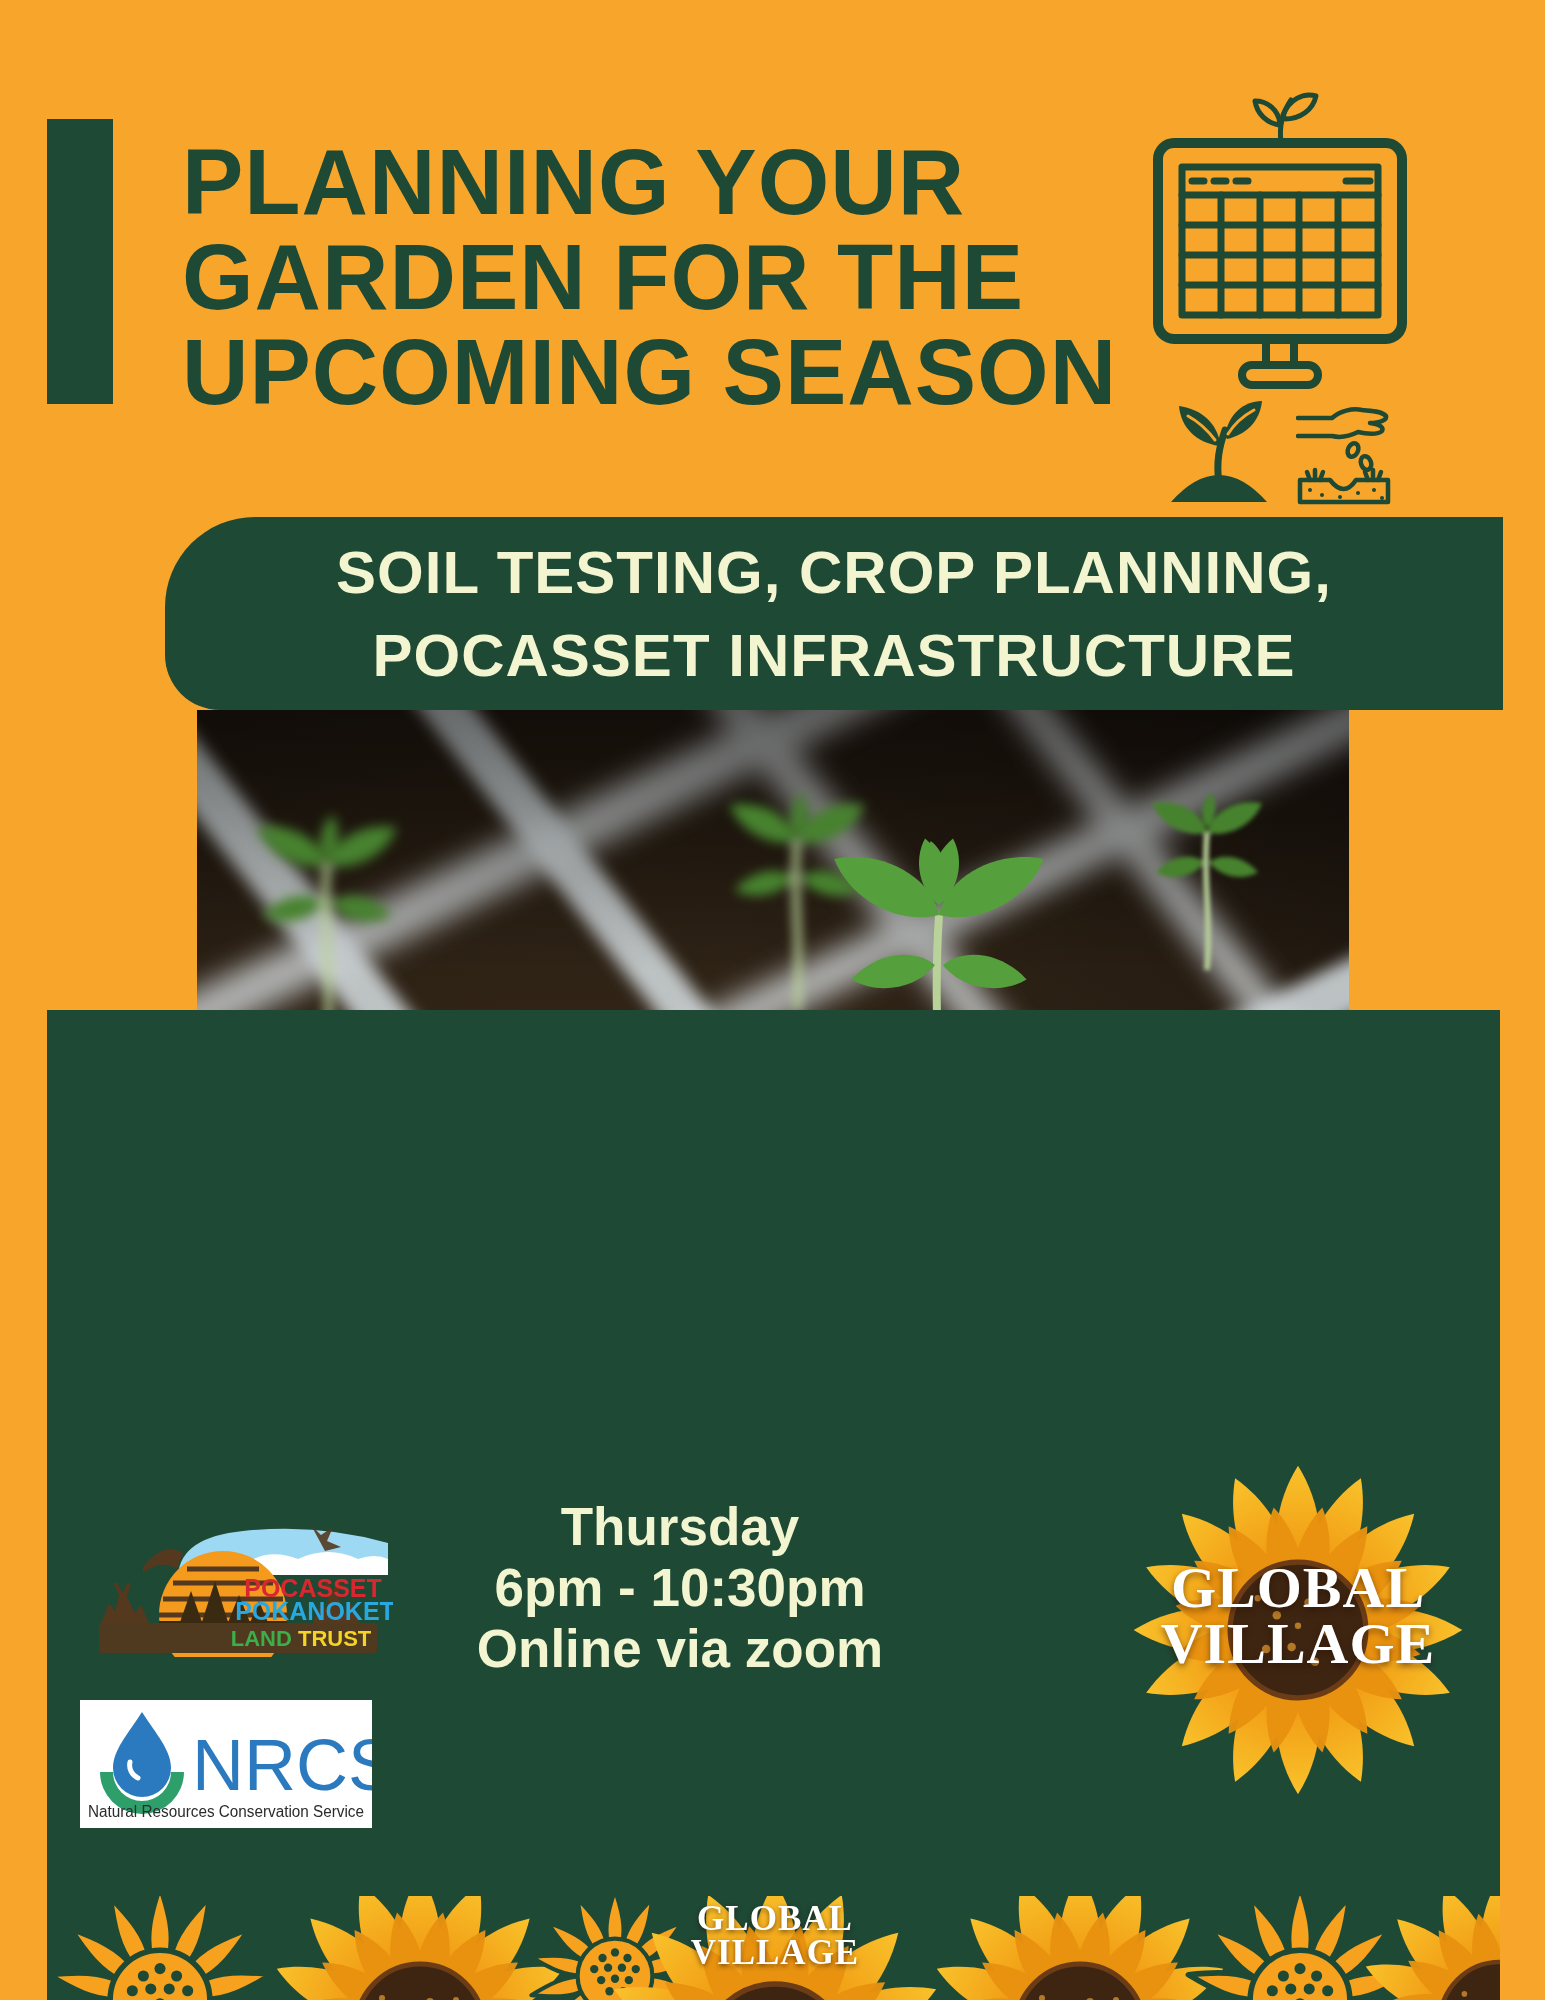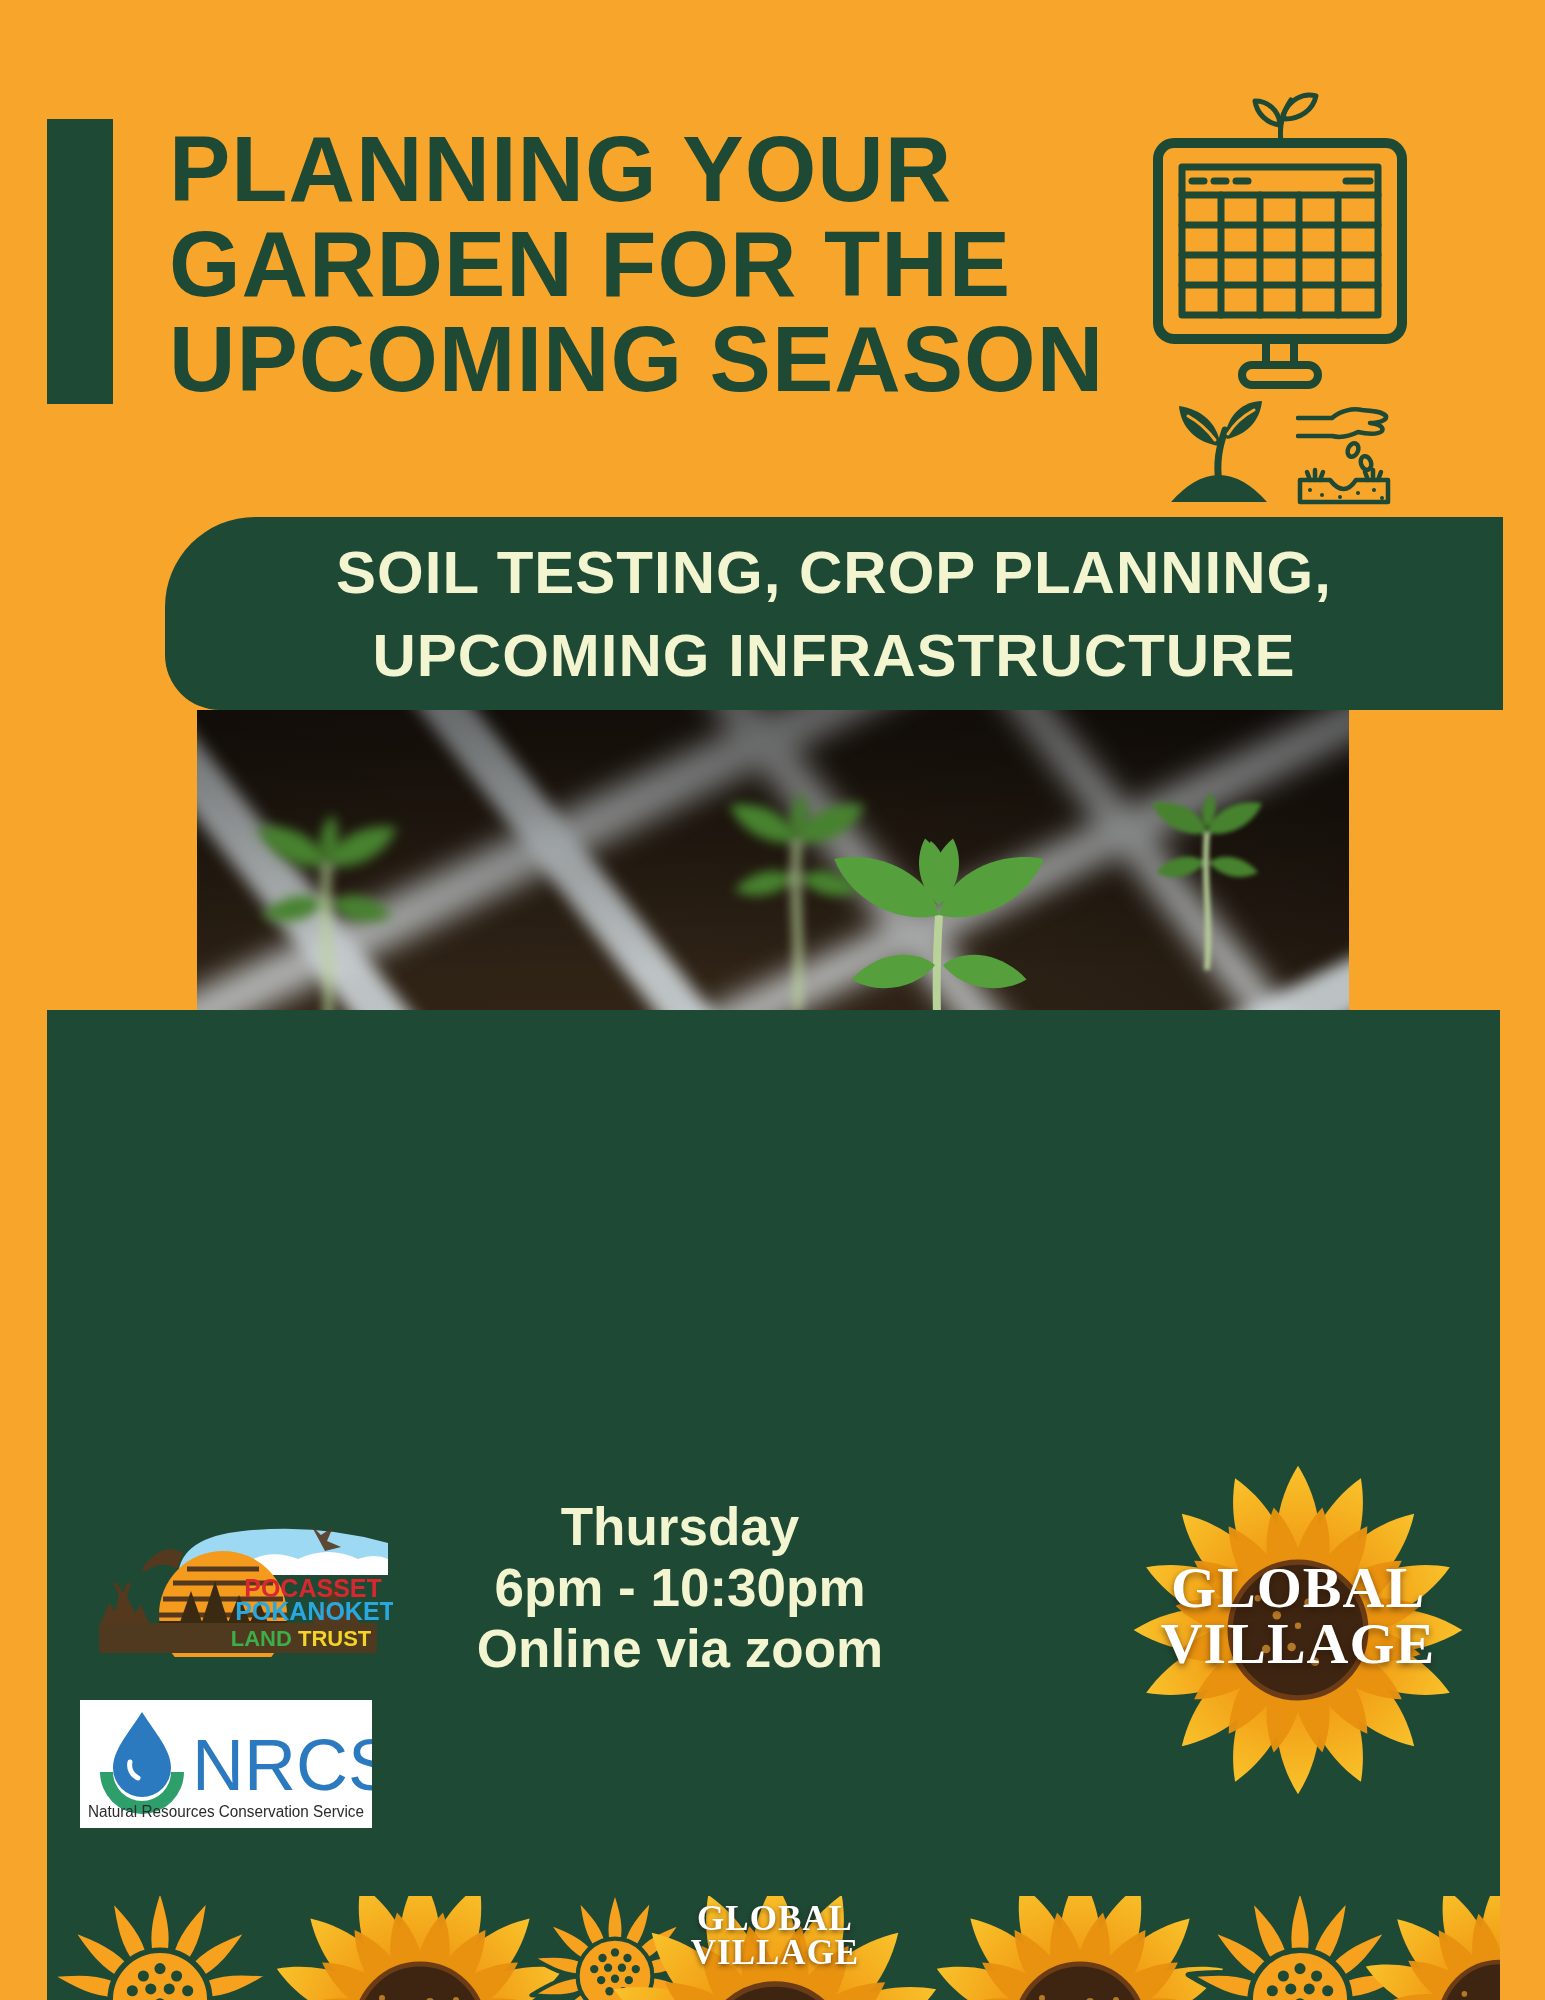--- a/index.html
+++ b/index.html
@@ -145,21 +145,21 @@
             <circle cx="0" cy="4" r="6"></circle>
           <circle cx="20" cy="6" r="6"></circle>
             <circle cx="-8" cy="22" r="6"></circle>
             <circle cx="12" cy="22" r="6"></circle>
         </g>
       </symbol>
     </defs>
   </svg>
 
   <div class="abs accent-bar"></div>
-  <h1 class="abs title" style="margin:4px">
+  <h1 class="abs title" style="margin:17px">
     <div>PLANNING YOUR</div>
     <div>GARDEN FOR THE</div>
     <div>UPCOMING SEASON</div>
   </h1>
 
   <div class="abs monitor-icon">
     <svg width="260" height="310" viewBox="0 0 260 310">
       <g stroke="#1E4935" fill="none" stroke-linecap="round" stroke-linejoin="round">
         <g stroke-width="5">
           <path d="M131,57 C129,42 132,28 141,15"></path>
@@ -217,21 +217,21 @@
           <circle cx="44" cy="99" r="2"></circle>
         <circle cx="62" cy="95" r="2"></circle>
           <circle cx="78" cy="92" r="2"></circle>
           <circle cx="86" cy="100" r="2"></circle>
       </g>
     </svg>
   </div>
 
   <div class="abs banner">
     <div>SOIL TESTING, CROP PLANNING,</div>
-    <div>UPCOMING INFRASTRUCTURE</div>
+    <div>POCASSET INFRASTRUCTURE</div>
   </div>
 
   <div class="abs photo">
     <svg width="1152" height="748" viewBox="0 0 1152 748">
       <defs>
         <radialGradient id="soil" cx="0.35" cy="0.85" r="1.1">
           <stop offset="0" stop-color="#41301f"></stop>
             <stop offset="0.55" stop-color="#2b2014"></stop>
           <stop offset="1" stop-color="#17110c"></stop>
         </radialGradient>

